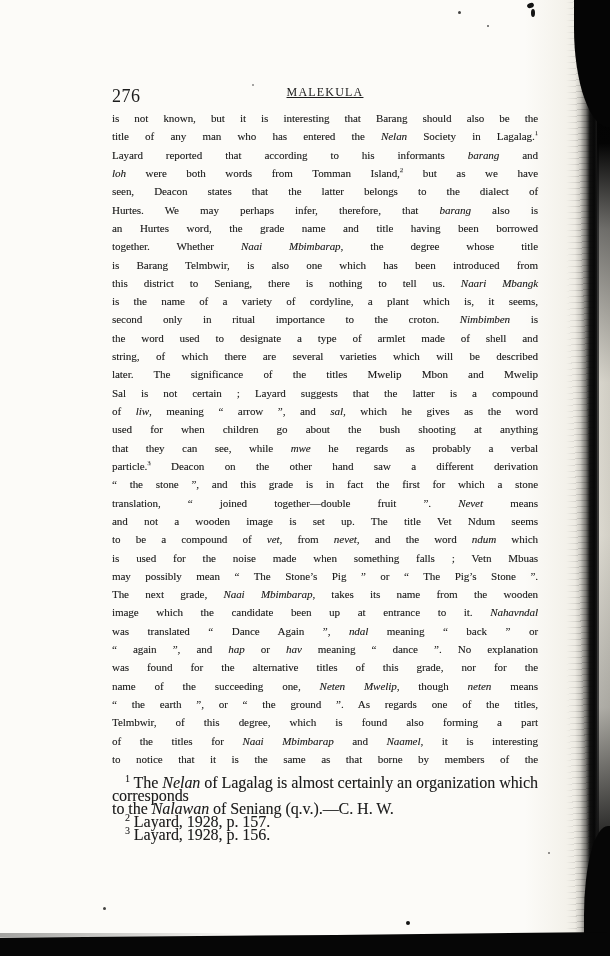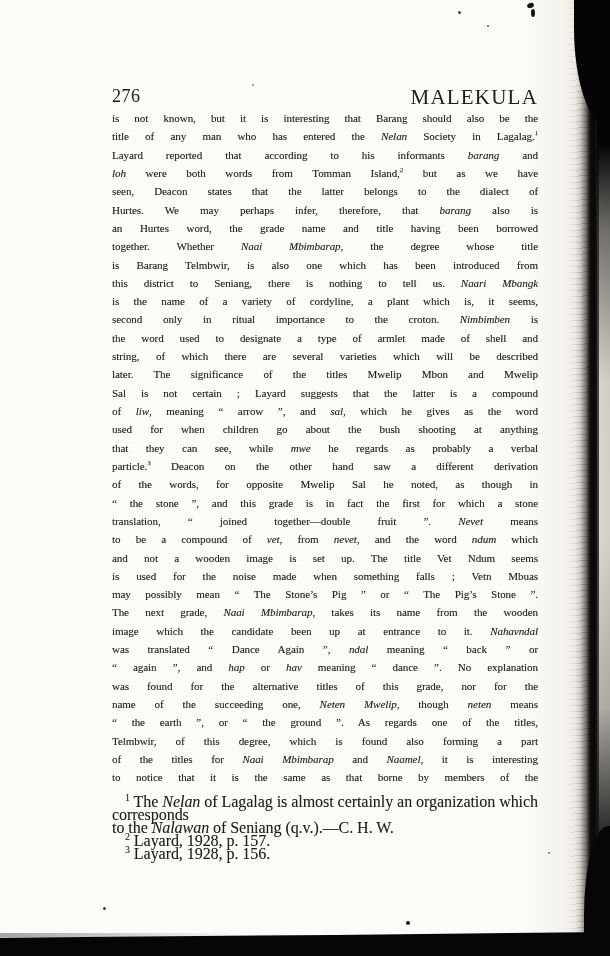--- a/index.html
+++ b/index.html
@@ -24,22 +24,22 @@
   .head {
     position: relative;
     height: 20px;
     margin-bottom: 4px;
   }
   .pagenum {
     position: absolute; left: 0; top: 1px;
     font-size: 18px; letter-spacing: 0.5px;
   }
   .title {
-    text-align: right;
-    font-size: 21px; letter-spacing: 1.2px;
+    text-align: center;
+    font-size: 12px; letter-spacing: 1.2px; text-decoration: underline;
   }
   .body-lines { margin-top: 1px; }
   .bline {
     font-size: 11px;
     line-height: 18.32px;
     letter-spacing: -0.05px;
     text-align: justify;
     text-align-last: justify;
     white-space: nowrap; 
     white-space: normal;
@@ -135,25 +135,24 @@
         <div class="bline"><span>is the name of a variety of cordyline, a plant which is, it seems,</span></div>
         <div class="bline"><span>second only in ritual importance to the croton. </span><span class="it">Nimbimben</span><span> is</span></div>
         <div class="bline"><span>the word used to designate a type of armlet made of shell and</span></div>
         <div class="bline"><span>string, of which there are several varieties which will be described</span></div>
         <div class="bline"><span>later. The significance of the titles Mwelip Mbon and Mwelip</span></div>
         <div class="bline"><span>Sal is not certain ; Layard suggests that the latter is a compound</span></div>
         <div class="bline"><span>of </span><span class="it">liw</span><span>, meaning “ arrow ”, and </span><span class="it">sal</span><span>, which he gives as the word</span></div>
         <div class="bline"><span>used for when children go about the bush shooting at anything</span></div>
         <div class="bline"><span>that they can see, while </span><span class="it">mwe</span><span> he regards as probably a verbal</span></div>
         <div class="bline"><span>particle.</span><span class="sup">3</span><span> Deacon on the other hand saw a different derivation</span></div>
-        <div class="bline"><span>of the words, for opposite Mwelip Sal he noted, as though in</span></div>
         <div class="bline"><span>“ the stone ”, and this grade is in fact the first for which a stone</span></div>
         <div class="bline"><span>translation, “ joined together—double fruit ”. </span><span class="it">Nevet</span><span> means</span></div>
+        <div class="bline"><span>and not a wooden image is set up. The title Vet Ndum seems</span></div>
         <div class="bline"><span>to be a compound of </span><span class="it">vet</span><span>, from </span><span class="it">nevet</span><span>, and the word </span><span class="it">ndum</span><span> which</span></div>
-        <div class="bline"><span>and not a wooden image is set up. The title Vet Ndum seems</span></div>
         <div class="bline"><span>is used for the noise made when something falls ; Vetn Mbuas</span></div>
         <div class="bline"><span>may possibly mean “ The Stone’s Pig ” or “ The Pig’s Stone ”.</span></div>
         <div class="bline"><span>The next grade, </span><span class="it">Naai Mbimbarap</span><span>, takes its name from the wooden</span></div>
         <div class="bline"><span>image which the candidate been up at entrance to it. </span><span class="it">Nahavndal</span></div>
         <div class="bline"><span>was translated “ Dance Again ”, </span><span class="it">ndal</span><span> meaning “ back ” or</span></div>
         <div class="bline"><span>“ again ”, and </span><span class="it">hap</span><span> or </span><span class="it">hav</span><span> meaning “ dance ”. No explanation</span></div>
         <div class="bline"><span>was found for the alternative titles of this grade, nor for the</span></div>
         <div class="bline"><span>name of the succeeding one, </span><span class="it">Neten Mwelip</span><span>, though </span><span class="it">neten</span><span> means</span></div>
         <div class="bline"><span>“ the earth ”, or “ the ground ”. As regards one of the titles,</span></div>
         <div class="bline"><span>Telmbwir, of this degree, which is found also forming a part</span></div>

